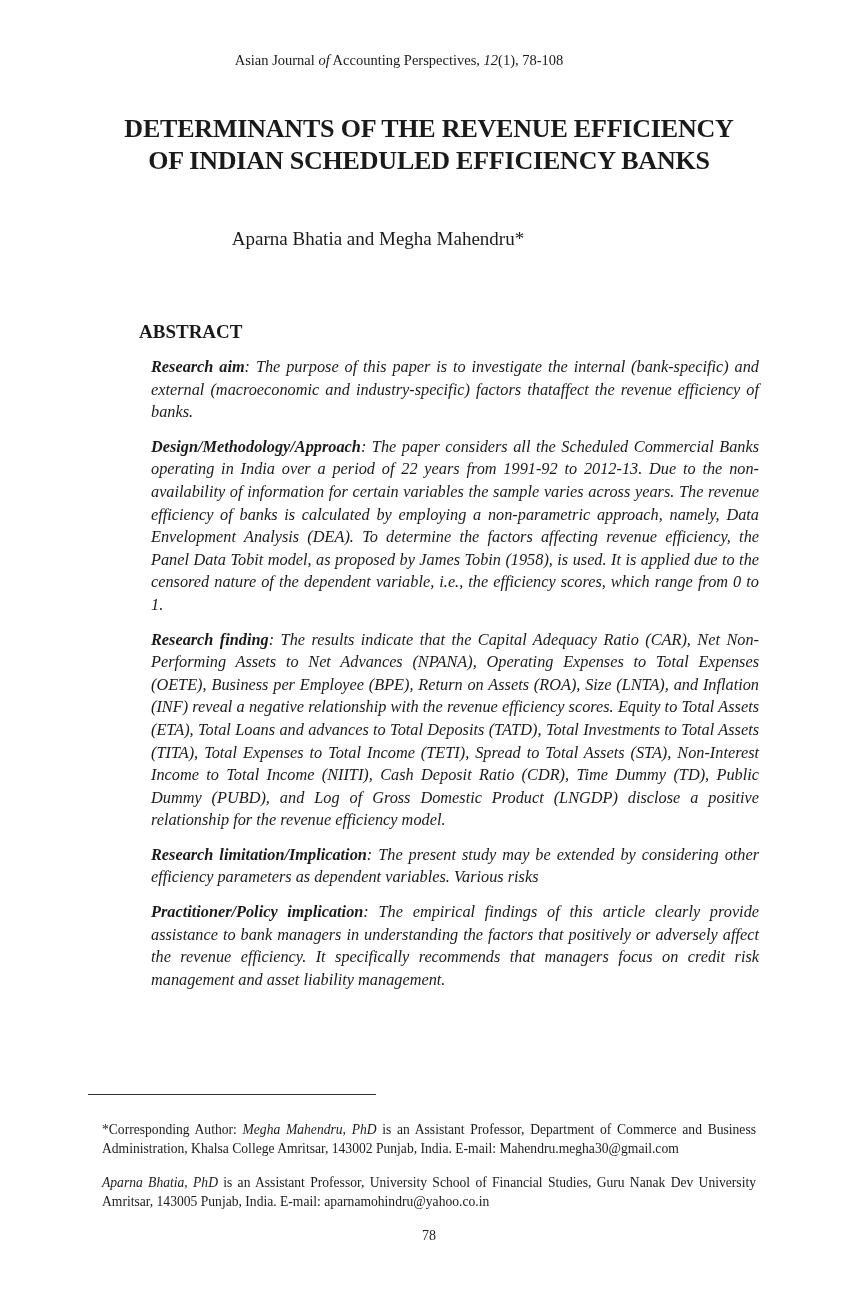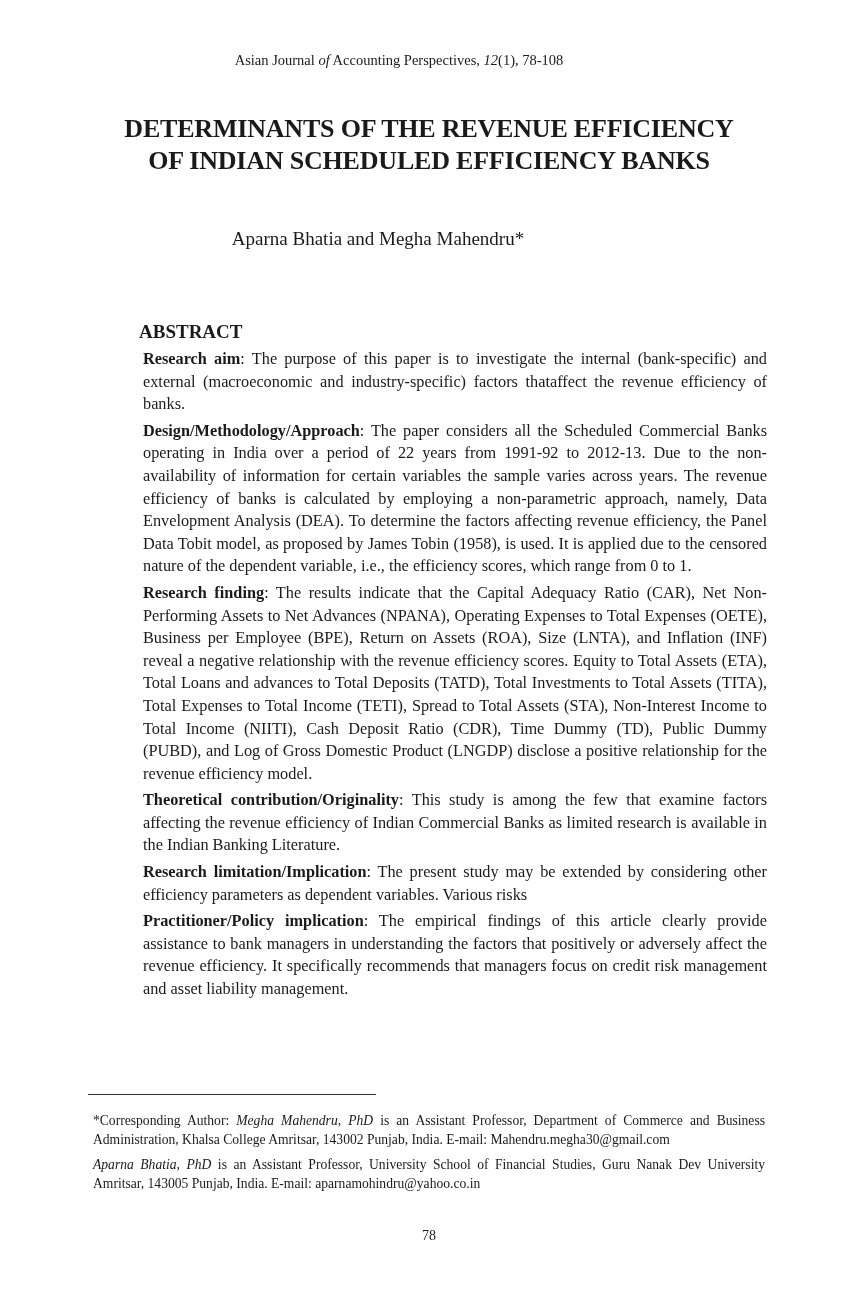--- a/index.html
+++ b/index.html
@@ -5,45 +5,44 @@
   html, body { margin: 0; padding: 0; background: #ffffff; }
   body { width: 858px; height: 1294px; position: relative; overflow: hidden;
          font-family: "Liberation Serif", "DejaVu Serif", serif; color: #1a1a1a; }
   .running-head { position: absolute; top: 52px; left: 0; width: 798px; text-align: center;
                   font-size: 14.5px; }
   .title { position: absolute; top: 113px; left: 60px; width: 738px; text-align: center;
            font-weight: bold; font-size: 26px; line-height: 32px; letter-spacing: -0.2px; }
   .authors { position: absolute; top: 228px; left: 0; width: 756px; text-align: center; font-size: 19px; }
   .abstract { position: absolute; top: 312px; left: 139px; width: 632px; font-size: 16.3px; line-height: 22.6px; }
   .abstract h2 { margin: 8px 0 3px 0; font-size: 19px; font-weight: bold; line-height: 24px; }
-  .para { margin: 4px; text-align: justify; }
+  .para { margin: 12px; text-align: justify; font-style: italic; }
   .para b { font-weight: bold; }
   .footrule { position: absolute; top: 1094px; left: 88px; width: 288px; height: 0; border-top: 1.5px solid #333; }
   .footnotes { position: absolute; top: 1106px; left: 88px; width: 682px; font-size: 13.6px; line-height: 19.4px; }
-  .footnotes p { margin: 5px; text-align: justify; }
+  .footnotes p { margin: 14px; text-align: justify; }
   .pagenum { position: absolute; top: 1228px; left: 0; width: 858px; text-align: center; font-size: 14px; }
 </style>
 </head>
 <body>
 
 <div class="running-head"><span>Asian Journal </span><i>of</i><span> Accounting Perspectives, </span><i>12</i><span>(1), 78-108</span></div>
 
 <div class="title">
   <div>DETERMINANTS OF THE REVENUE EFFICIENCY</div>
   <div>OF INDIAN SCHEDULED EFFICIENCY BANKS</div>
 </div>
 
 <div class="authors">Aparna Bhatia and Megha Mahendru*</div>
 
 <div class="abstract">
   <h2>ABSTRACT</h2>
   <p class="para"><b>Research aim</b><span>: The purpose of this paper is to investigate the internal (bank-specific) and external (macroeconomic and industry-specific) factors thataffect the revenue efficiency of banks.</span></p>
   <p class="para"><b>Design/Methodology/Approach</b><span>: The paper considers all the Scheduled Commercial Banks operating in India over a period of 22 years from 1991-92 to 2012-13. Due to the non-availability of information for certain variables the sample varies across years. The revenue efficiency of banks is calculated by employing a non-parametric approach, namely, Data Envelopment Analysis (DEA). To determine the factors affecting revenue efficiency, the Panel Data Tobit model, as proposed by James Tobin (1958), is used. It is applied due to the censored nature of the dependent variable, i.e., the efficiency scores, which range from 0 to 1.</span></p>
   <p class="para"><b>Research finding</b><span>: The results indicate that the Capital Adequacy Ratio (CAR), Net Non-Performing Assets to Net Advances (NPANA), Operating Expenses to Total Expenses (OETE), Business per Employee (BPE), Return on Assets (ROA), Size (LNTA), and Inflation (INF) reveal a negative relationship with the revenue efficiency scores. Equity to Total Assets (ETA), Total Loans and advances to Total Deposits (TATD), Total Investments to Total Assets (TITA), Total Expenses to Total Income (TETI), Spread to Total Assets (STA), Non-Interest Income to Total Income (NIITI), Cash Deposit Ratio (CDR), Time Dummy (TD), Public Dummy (PUBD), and Log of Gross Domestic Product (LNGDP) disclose a positive relationship for the revenue efficiency model.</span></p>
-  <p class="para"><b>Theoretical contribution/Originality</b><span>: This study is among the few that examine factors affecting the revenue efficiency of Indian Commercial Banks as limited research is available in the Indian Banking Literature.</span></p>
   <p class="para"><b>Research limitation/Implication</b><span>: The present study may be extended by considering other efficiency parameters as dependent variables. Various risks</span></p>
   <p class="para"><b>Practitioner/Policy implication</b><span>: The empirical findings of this article clearly provide assistance to bank managers in understanding the factors that positively or adversely affect the revenue efficiency. It specifically recommends that managers focus on credit risk management and asset liability management.</span></p>
 </div>
 
 <div class="footrule"></div>
 
 <div class="footnotes">
   <p><span>*Corresponding Author: </span><i>Megha Mahendru, PhD</i><span> is an Assistant Professor, Department of Commerce and Business Administration, Khalsa College Amritsar, 143002 Punjab, India. E-mail: Mahendru.megha30@gmail.com</span></p>
   <p><i>Aparna Bhatia, PhD</i><span> is an Assistant Professor, University School of Financial Studies, Guru Nanak Dev University Amritsar, 143005 Punjab, India. E-mail: aparnamohindru@yahoo.co.in</span></p>
 </div>

